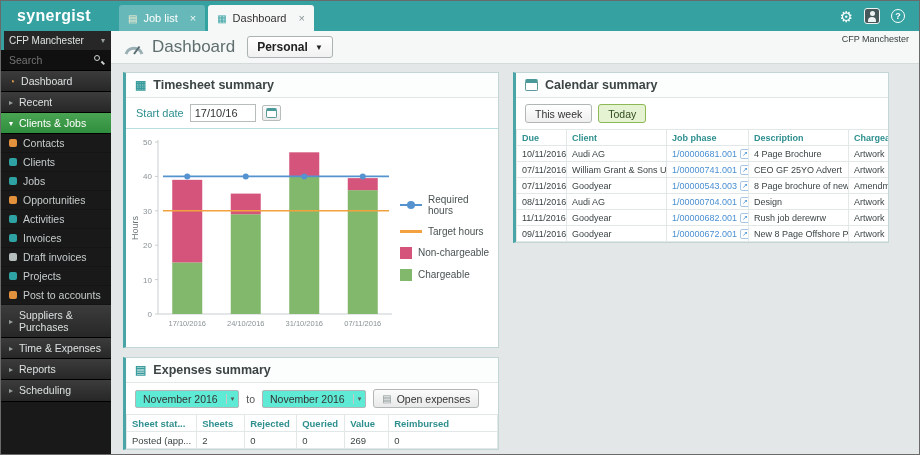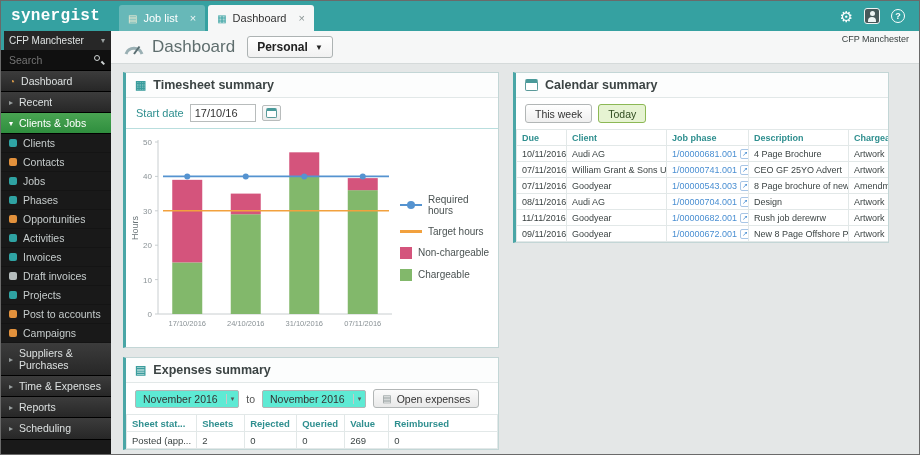--- a/index.html
+++ b/index.html
@@ -1,20 +1,20 @@
 <!DOCTYPE html>
 <html><head>
 <meta charset="utf-8">
 <style>
   html,body{margin:0;padding:0;background:#fff;font-family:"Liberation Sans",sans-serif;}
   *{box-sizing:border-box;}
   .app{width:920px;height:455px;overflow:hidden;position:relative;background:#e4e7e7;border:1px solid #6a6a6a;display:flex;flex-direction:column;}
   
   .topbar{height:30px;background:#35a1a1;display:flex;align-items:flex-end;flex:none;}
-  .logo{width:110px;flex:none;color:#fff;font-size:16px;font-weight:bold;letter-spacing:.3px;line-height:30px;padding-left:10px;font-family:Liberation Mono, monospace;}
+  .logo{width:110px;flex:none;color:#fff;font-size:16px;font-weight:bold;letter-spacing:.3px;line-height:30px;padding-left:16px;}
   .tabs{display:flex;gap:3px;margin-left:8px;}
   .tab{height:26px;display:flex;align-items:center;gap:6px;padding:0 9px;font-size:11px;border-radius:3px 3px 0 0;background:rgba(255,255,255,.25);color:#fff;cursor:pointer;}
   .tab.active{background:#f6f7f7;color:#333;}
   .tab-ic{font-size:10px;}
   .tab-ic.joblist{color:#f5edd5;}
   .tab.active .tab-ic{color:#35a1a1;}
   .tab-x{font-size:11px;margin-left:6px;color:#eef5f5;}
   .tab.active .tab-x{color:#8a9494;}
   .top-right{margin-left:auto;align-self:center;display:flex;align-items:center;gap:11px;padding-right:14px;color:#fff;}
   .gear{font-size:15px;line-height:1;cursor:pointer;}
@@ -142,36 +142,32 @@
           </div>
           <div class="snav header">
             <span class="scar">▸</span>
             <span class="slbl">Recent</span>
           </div>
           <div class="snav header-active">
             <span class="scar">▾</span>
             <span class="slbl">Clients &amp; Jobs</span>
           </div>
           <div class="snav item">
+            <span class="sq" style="background: rgb(226, 145, 60);"></span>
+            <span class="slbl">Contacts</span>
+          </div>
+          <div class="snav item">
             <span class="sq" style="background: rgb(47, 163, 163);"></span>
             <span class="slbl">Clients</span>
           </div>
           <div class="snav item">
-            <span class="sq" style="background: rgb(226, 145, 60);"></span>
-            <span class="slbl">Contacts</span>
-          </div>
-          <div class="snav item">
             <span class="sq" style="background: rgb(47, 163, 163);"></span>
             <span class="slbl">Jobs</span>
           </div>
           <div class="snav item">
-            <span class="sq" style="background: rgb(47, 163, 163);"></span>
-            <span class="slbl">Phases</span>
-          </div>
-          <div class="snav item">
             <span class="sq" style="background: rgb(226, 145, 60);"></span>
             <span class="slbl">Opportunities</span>
           </div>
           <div class="snav item">
             <span class="sq" style="background: rgb(47, 163, 163);"></span>
             <span class="slbl">Activities</span>
           </div>
           <div class="snav item">
             <span class="sq" style="background: rgb(47, 163, 163);"></span>
             <span class="slbl">Invoices</span>
@@ -180,24 +176,20 @@
             <span class="sq" style="background: rgb(182, 189, 189);"></span>
             <span class="slbl">Draft invoices</span>
           </div>
           <div class="snav item">
             <span class="sq" style="background: rgb(47, 163, 163);"></span>
             <span class="slbl">Projects</span>
           </div>
           <div class="snav item">
             <span class="sq" style="background: rgb(226, 145, 60);"></span>
             <span class="slbl">Post to accounts</span>
-          </div>
-          <div class="snav item">
-            <span class="sq" style="background: rgb(226, 145, 60);"></span>
-            <span class="slbl">Campaigns</span>
           </div>
           <div class="snav header">
             <span class="scar">▸</span>
             <span class="slbl">Suppliers &amp; Purchases</span>
           </div>
           <div class="snav header">
             <span class="scar">▸</span>
             <span class="slbl">Time &amp; Expenses</span>
           </div>
           <div class="snav header">

